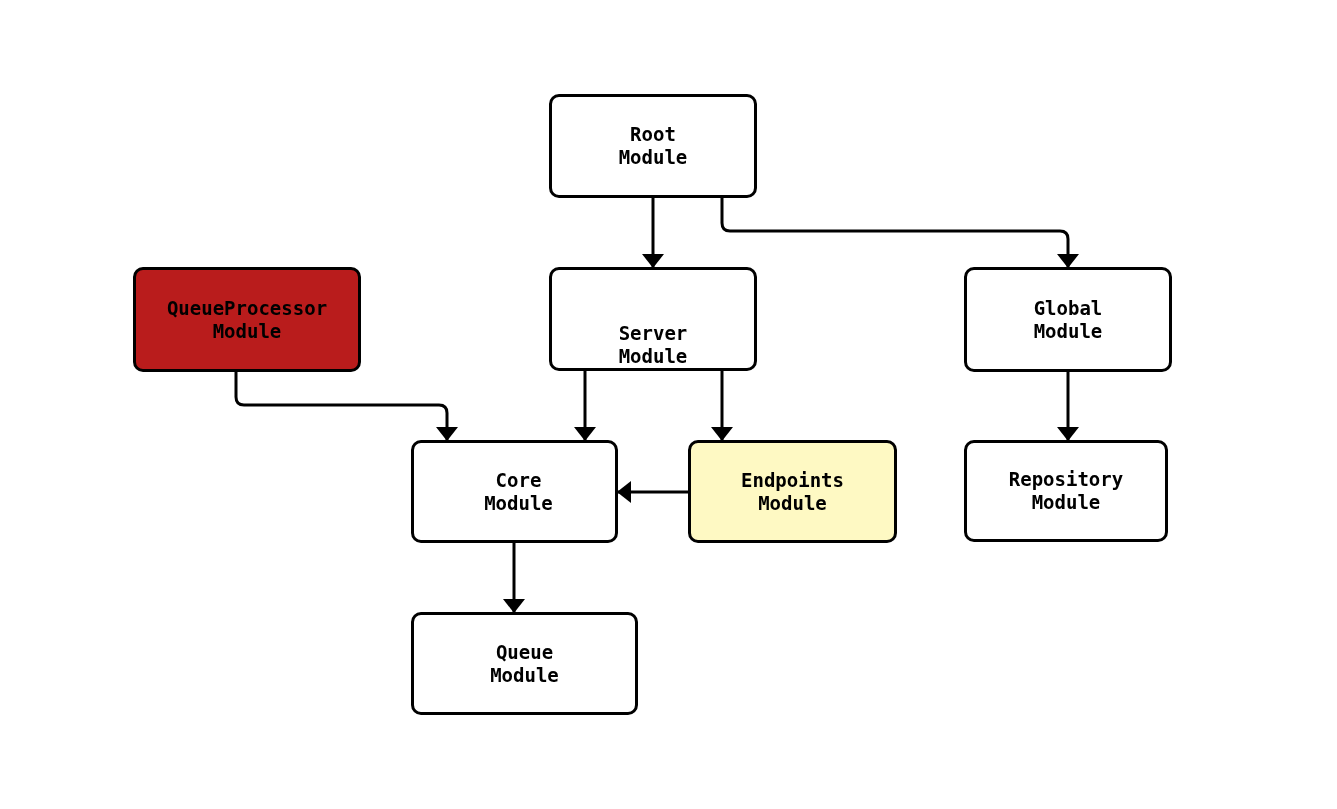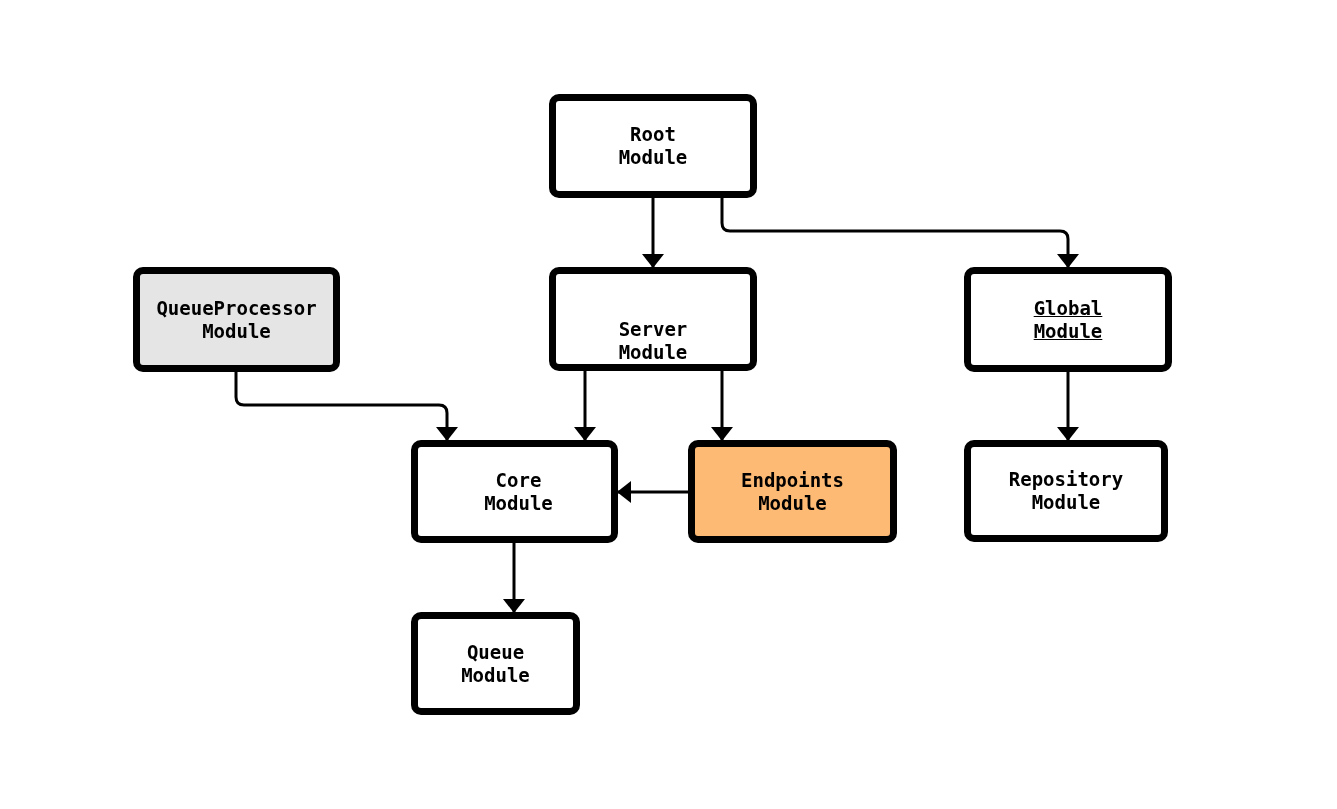--- a/index.html
+++ b/index.html
@@ -18,21 +18,21 @@
   #edge-layer {
     position: absolute;
     left: 0;
     top: 0;
     width: 1337px;
     height: 809px;
   }
   .node {
     position: absolute;
     box-sizing: border-box;
-    border: 7px solid #c4b5fd;
+    border: 3px solid #c4b5fd;
     border-radius: 10px;
     background: #ffffff;
     display: flex;
     align-items: center;
     justify-content: center;
   }
   .node-label {
     font-weight: bold;
     font-size: 19px;
     line-height: 23px;
@@ -64,42 +64,42 @@
         <path class="edge-path" d="M688,492 L618,492" stroke="#000000" marker-end="url(#arrowhead)"></path>
         <path class="edge-path" d="M1068,372 L1068,440" stroke="#000000" marker-end="url(#arrowhead)"></path>
         <path class="edge-path" d="M514,543 L514,612" stroke="#000000" marker-end="url(#arrowhead)"></path>
       </g>
   </svg>
   <div id="node-layer">
       <div class="node" style="left: 549px; top: 94px; width: 208px; height: 104px; background: rgb(255, 255, 255); border-color: rgb(0, 0, 0);">
         <div class="node-label">Root
 Module</div>
       </div>
-      <div class="node" style="left: 133px; top: 267px; width: 207px; height: 105px; background: #e5e5e5; border-color: rgb(0, 0, 0);">
+      <div class="node" style="left: 133px; top: 267px; width: 228px; height: 105px; background: #b91c1c; border-color: rgb(0, 0, 0);">
         <div class="node-label">QueueProcessor
 Module</div>
       </div>
       <div class="node" style="left: 549px; top: 267px; width: 208px; height: 104px; background: rgb(255, 255, 255); border-color: rgb(0, 0, 0); align-items: flex-end;">
         <div class="node-label">Server
 Module</div>
       </div>
-      <div class="node" style="left: 964px; top: 267px; width: 208px; height: 105px; background: rgb(255, 255, 255); border-color: rgb(0, 0, 0); text-decoration: underline;">
+      <div class="node" style="left: 964px; top: 267px; width: 208px; height: 105px; background: rgb(255, 255, 255); border-color: rgb(0, 0, 0);">
         <div class="node-label">Global
 Module</div>
       </div>
       <div class="node" style="left: 411px; top: 440px; width: 207px; height: 103px; background: rgb(255, 255, 255); border-color: rgb(0, 0, 0); padding-left: 8px;">
         <div class="node-label">Core
 Module</div>
       </div>
-      <div class="node" style="left: 688px; top: 440px; width: 209px; height: 103px; background: #fdba74; border-color: rgb(0, 0, 0);">
+      <div class="node" style="left: 688px; top: 440px; width: 209px; height: 103px; background: #fef9c3; border-color: rgb(0, 0, 0);">
         <div class="node-label">Endpoints
 Module</div>
       </div>
       <div class="node" style="left: 964px; top: 440px; width: 204px; height: 102px; background: rgb(255, 255, 255); border-color: rgb(0, 0, 0);">
         <div class="node-label">Repository
 Module</div>
       </div>
-      <div class="node" style="left: 411px; top: 612px; width: 169px; height: 103px; background: rgb(255, 255, 255); border-color: rgb(0, 0, 0);">
+      <div class="node" style="left: 411px; top: 612px; width: 227px; height: 103px; background: rgb(255, 255, 255); border-color: rgb(0, 0, 0);">
         <div class="node-label">Queue
 Module</div>
       </div>
     </div>
 </div>
 
 </body></html>

